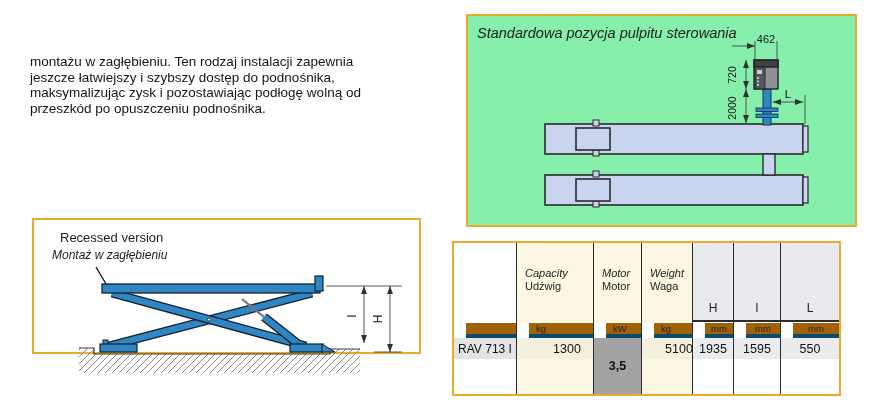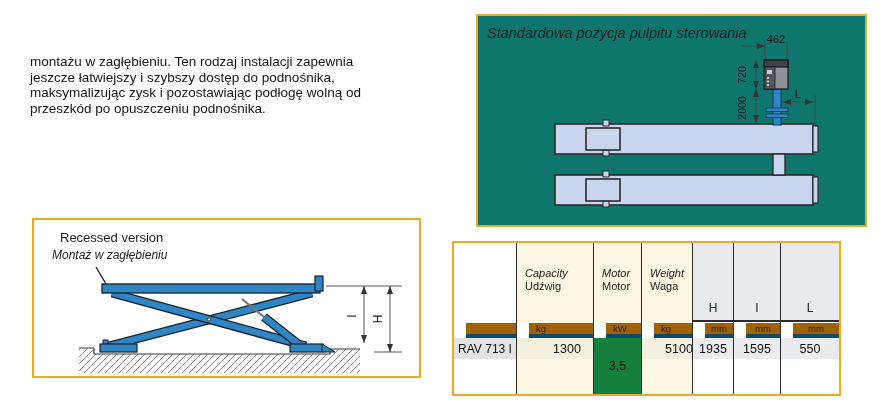--- a/index.html
+++ b/index.html
@@ -4,23 +4,23 @@
 <style>
   html,body{margin:0;padding:0;background:#fff;}
   #page{
     position:relative;width:887px;height:408px;background:#ffffff;
     font-family:"Liberation Sans",sans-serif;color:#111;overflow:hidden;
   }
   
   .intro{position:absolute;left:30px;top:54px;width:430px;font-size:13.5px;line-height:15.6px;color:#151515;}
   
   .frame{position:absolute;box-sizing:border-box;border:2px solid #EAAB2D;}
-  .panel-box{left:476px;top:14px;width:391px;height:213px;background:#0f766e;}
+  .panel-box{left:466px;top:14px;width:391px;height:213px;background:#86efac;}
   .panel-title{position:absolute;left:9px;top:9px;font-size:14.5px;font-style:italic;color:#1c1c1c;}
-  .recessed-box{left:32px;top:218px;width:389px;height:160px;background:#ffffff;}
+  .recessed-box{left:32px;top:218px;width:389px;height:136px;background:#ffffff;}
   .rec-title-en{position:absolute;left:26px;top:10px;font-size:13px;color:#1c1c1c;}
   .rec-title-pl{position:absolute;left:18px;top:28px;font-size:12px;font-style:italic;color:#1c1c1c;}
   .diagram-svg{position:absolute;left:0;top:0;}
   
   .spec-table{
     position:absolute;left:452px;top:241px;width:389px;height:155px;
     box-sizing:border-box;border:2px solid #EAAB2D;background:#fff;
     display:grid;
     grid-template-columns:63px 77px 48px 51px 41px 47px 1fr;
     grid-template-rows:80px 15px 21px 1fr;
@@ -42,21 +42,21 @@
   }
   .unit{
     background:#a16207;border-bottom:4px solid #0c4a6e;
     font-size:9.5px;color:#222;display:flex;align-items:center;margin-left:12px;
   }
   .unit.left{padding-left:7px;}
   .unit.mid{justify-content:center;}
   .val{display:flex;align-items:center;justify-content:center;font-size:12.5px;color:#111;}
   .model{background:#E3E3E3;font-size:12px;}
   .gray3{background:#EAEBED;}
-  .motor-cell{display:flex;align-items:center;justify-content:center;font-size:12.5px;background:#15803d;}
+  .motor-cell{display:flex;align-items:center;justify-content:center;font-size:12.5px;background:#a3a3a3;font-weight:bold;}
   text{font-family:"Liberation Sans",sans-serif;fill:#161616;}
 </style>
 </head>
 <body>
 
 <div id="page">
 
   <div class="intro">
     <div>montażu w zagłębieniu. Ten rodzaj instalacji zapewnia</div>
     <div>jeszcze łatwiejszy i szybszy dostęp do podnośnika,</div>

